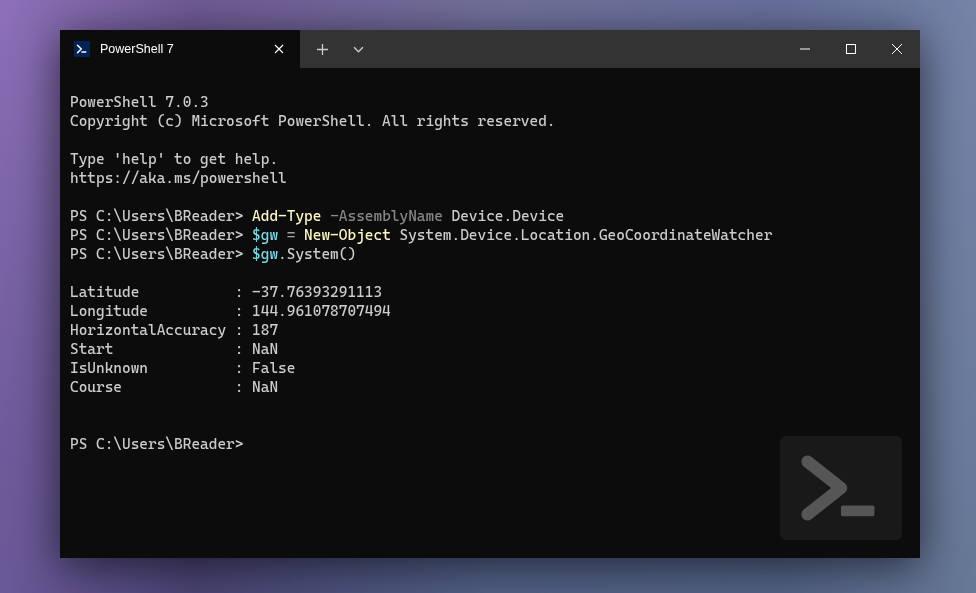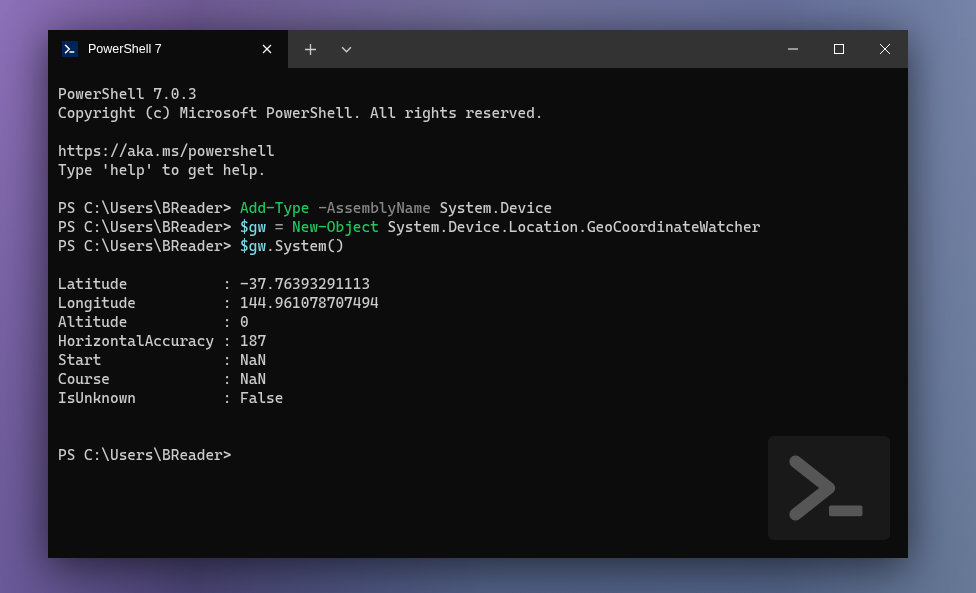--- a/index.html
+++ b/index.html
@@ -13,21 +13,21 @@
   }
   .bg-layer {
     position: absolute;
     inset: 0;
     background:
       linear-gradient(90deg, rgba(130,100,180,0.6) 0%, rgba(80,60,120,0.5) 20%, rgba(100,120,160,0.4) 50%, rgba(90,110,150,0.5) 80%, rgba(120,140,170,0.6) 100%),
       linear-gradient(180deg, rgba(200,180,220,0.3) 0%, rgba(60,70,100,0.6) 100%);
   }
   .window {
     position: absolute;
-    left: 48px;
+    left: 60px;
     top: 30px;
     width: 860px;
     height: 528px;
     background: #0c0c0c;
     box-shadow: 0 8px 40px rgba(0,0,0,0.6);
     display: flex;
     flex-direction: column;
   }
   .titlebar {
     height: 38px;
@@ -96,30 +96,30 @@
     display: flex;
     align-items: center;
     justify-content: center;
     color: #ffffff;
     cursor: pointer;
   }
   .win-btn svg { width: 10px; height: 10px; }
   .terminal {
     flex: 1;
     background: #0c0c0c;
-    padding: 16px 10px;
+    padding: 24px 10px;
     font-family: 'Cascadia Mono', 'Consolas', monospace;
     font-size: 14.8px;
     line-height: 19px;
     color: #cccccc;
     position: relative;
     overflow: hidden;
   }
   .line { white-space: pre; }
-  .cmd-yellow { color: #22c55e; }
+  .cmd-yellow { color: #fef9c3; }
   .cmd-var { color: #7cdce7; text-align: center; }
   .cmd-gray { color: #878787; }
   .cmd-op { color: #a0a0a0; }
   .blank { height: 19px; }
   .watermark {
     position: absolute;
     right: 18px;
     bottom: 18px;
     width: 122px;
     height: 104px;
@@ -182,39 +182,38 @@
             <path d="M0 0 L10 10 M10 0 L0 10" stroke="#fff" stroke-width="1"></path>
           </svg>
       </div>
     </div>
   </div>
 
   <div class="terminal">
     <div class="line">PowerShell 7.0.3</div>
     <div class="line">Copyright (c) Microsoft PowerShell. All rights reserved.</div>
     <div class="blank"></div>
+    <div class="line">Type 'help' to get help.</div>
     <div class="line">https://aka.ms/powershell</div>
-    <div class="line">Type 'help' to get help.</div>
-    <div class="blank"></div>
-
-    <div class="line"><span>PS C:\Users\BReader&gt;</span> <span class="cmd-yellow">Add-Type</span> <span class="cmd-gray">-AssemblyName</span> <span>System.Device</span></div>
+    <div class="blank"></div>
+
+    <div class="line"><span>PS C:\Users\BReader&gt;</span> <span class="cmd-yellow">Add-Type</span> <span class="cmd-gray">-AssemblyName</span> <span>Device.Device</span></div>
 
     <div class="line"><span>PS C:\Users\BReader&gt;</span> <span class="cmd-var">$gw</span> <span class="cmd-op">=</span> <span class="cmd-yellow">New-Object</span> <span>System.Device.Location.GeoCoordinateWatcher</span></div>
 
     <div class="line"><span>PS C:\Users\BReader&gt;</span> <span class="cmd-var">$gw</span><span>.System()</span></div>
 
 
     <div class="blank"></div>
     <div class="line">Latitude           : -37.76393291113</div>
     <div class="line">Longitude          : 144.961078707494</div>
-    <div class="line">Altitude           : 0</div>
     <div class="line">HorizontalAccuracy : 187</div>
     <div class="line">Start              : NaN</div>
+    <div class="line">IsUnknown          : False</div>
     <div class="line">Course             : NaN</div>
-    <div class="line">IsUnknown          : False</div>
     <div class="blank"></div>
     <div class="blank"></div>
     <div class="line"><span>PS C:\Users\BReader&gt;</span></div>
 
     <div class="watermark">
       <svg viewBox="0 0 100 80">
         <path d="M12 10 L50 40 L12 70" stroke="#5a5a5a" stroke-width="14" fill="none" stroke-linecap="round" stroke-linejoin="round"></path>
         <rect x="50" y="60" width="38" height="12" rx="2" fill="#5a5a5a"></rect>
       </svg>
     </div>

